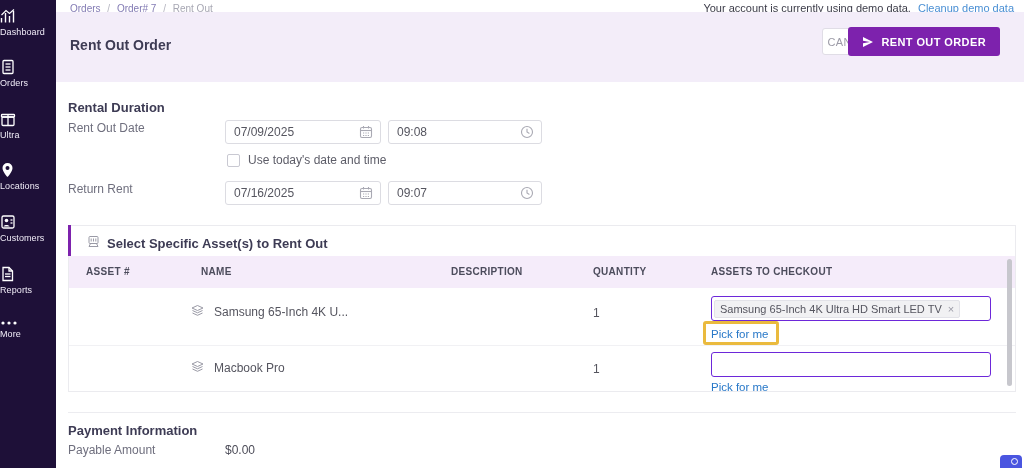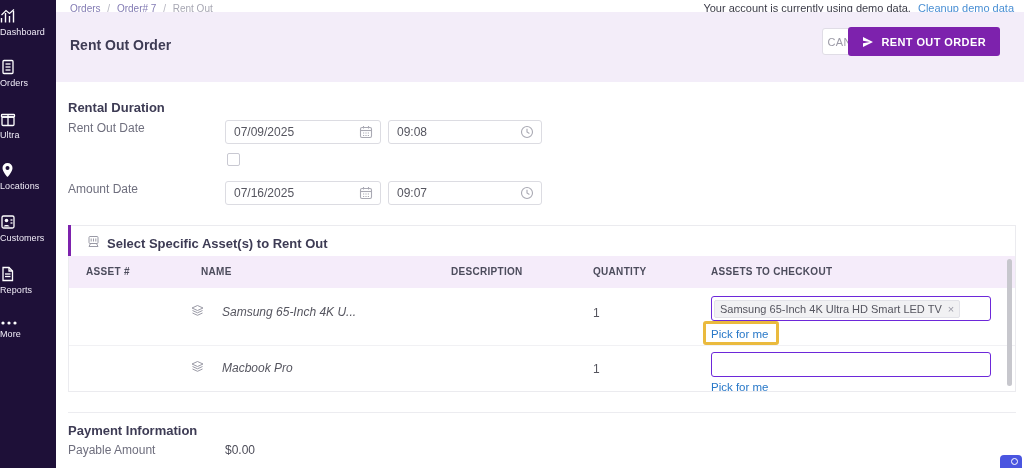--- a/index.html
+++ b/index.html
@@ -53,21 +53,21 @@
   #assets-accent { position:absolute; left:-1px; top:-1px; width:3px; height:31px; background:#7d22ad; }
   #assets-heading { position:absolute; left:18px; top:8px; display:flex; align-items:center; gap:7px; }
   #thead { position:absolute; left:0; top:30px; width:100%; height:32px; background:#f5ecfa; }
   .th { position:absolute; top:10px; font-size:10px; font-weight:bold; color:#4c4c5c; letter-spacing:.3px; }
   .col-asset { left:17px; } .col-name { left:132px; } .col-desc { left:382px; }
   .col-qty { left:524px; } .col-checkout { left:642px; }
   .trow { position:absolute; left:0; width:100%; }
   #row-0 { top:62px; height:57px; }
   #row-1 { top:119px; height:48px; border-top:1px solid #f1f1f4; }
   .cell-name { position:absolute; left:122px; font-size:12px; color:#55555f;
-               display:flex; align-items:center; gap:18px;font-style:italic; }
+               display:flex; align-items:center; gap:10px; }
   .cell-qty { position:absolute; left:524px; font-size:12px; color:#55555f; }
   .checkout-input { position:absolute; left:642px; width:280px; height:25px; background:#fff;
                     border:1px solid #6d28d9; border-radius:3px; display:flex;
                     align-items:center; padding:2px; cursor:text; }
   .asset-tag { background:#f1f1f3; border:1px solid #e2e2e8; border-radius:2px;
                font-size:11px; color:#55555f; padding:2px 5px; display:flex;
                align-items:center; gap:6px; white-space:nowrap; }
   .tag-x { color:#9a9aa6; font-size:11px; cursor:pointer; }
   .pick-link { position:absolute; left:642px; font-size:11.5px; color:#2878c8; cursor:pointer; }
   #pick-highlight { position:absolute; left:634px; top:24px; width:76px; height:24px;
@@ -215,23 +215,24 @@
   <span class="ico">
     <svg width="14" height="14" viewBox="0 0 14 14" fill="none" stroke="#a9a9b3" stroke-width="1.1">
       <circle cx="7" cy="7" r="5.5"></circle>
         <path d="M7 3.8 V7 L9.4 8.4"></path>
     </svg>
   </span>
 </div>
 
 <div id="checkbox-row">
   <div id="checkbox"></div>
-</div>
-
-<div class="form-label" style="top:182px;">Amount Date</div>
+  <span id="checkbox-label">Use today's date and time</span>
+</div>
+
+<div class="form-label" style="top:182px;">Return Rent</div>
 <div class="inputbox" style="left:225px; top:181px; width:156px;">
   <span>07/16/2025</span>
   <span class="ico">
     <svg width="14" height="14" viewBox="0 0 14 14" fill="none" stroke="#a9a9b3" stroke-width="1.1">
       <rect x="1.5" y="2.5" width="11" height="10" rx="1.5"></rect>
         <line x1="1.5" y1="5.5" x2="12.5" y2="5.5"></line>
       <line x1="4.5" y1="1" x2="4.5" y2="3.5"></line>
         <line x1="9.5" y1="1" x2="9.5" y2="3.5"></line>
       <line x1="4" y1="8" x2="10" y2="8" stroke-dasharray="1.2 1.2"></line>
         <line x1="4" y1="10.5" x2="10" y2="10.5" stroke-dasharray="1.2 1.2"></line>

